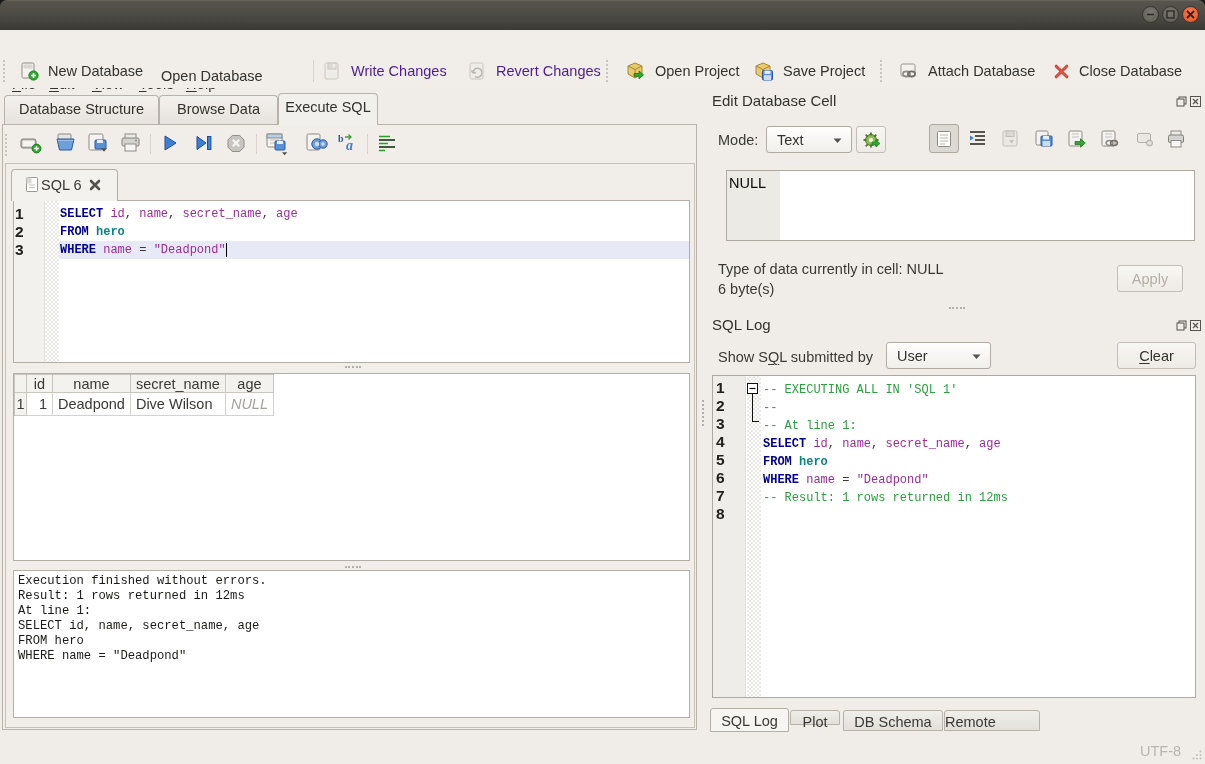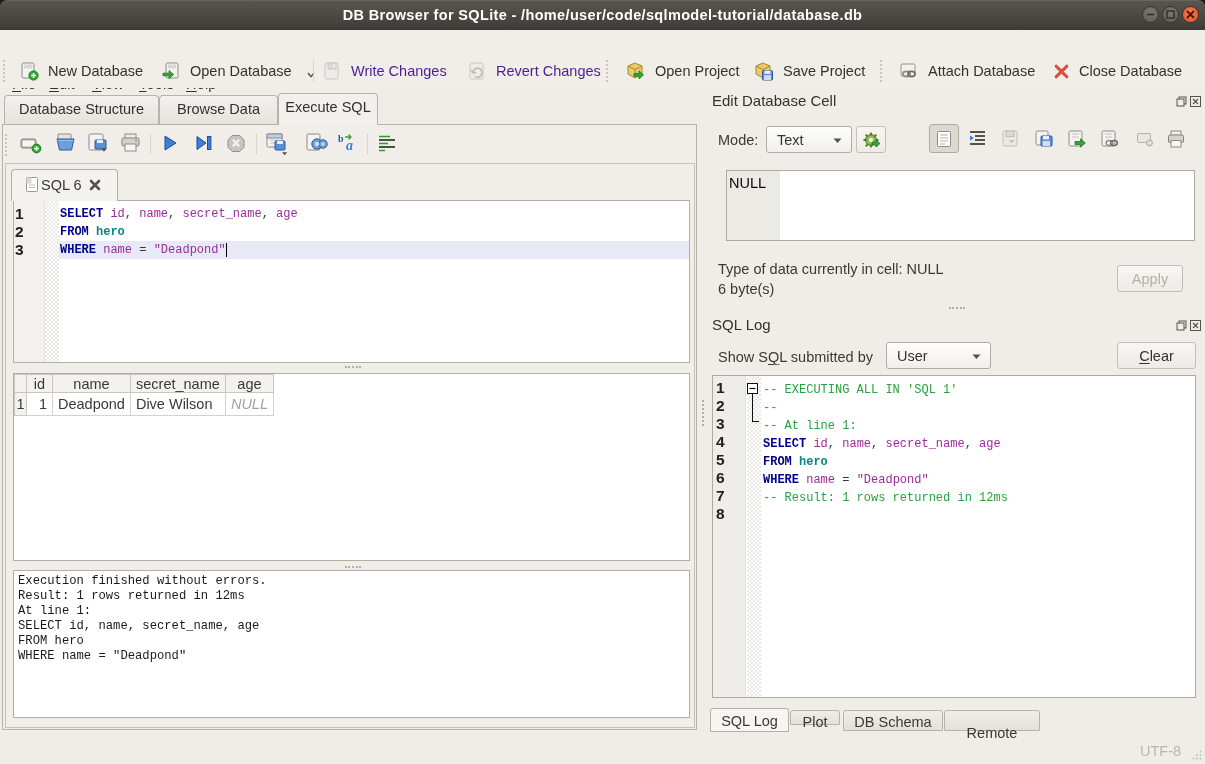--- a/index.html
+++ b/index.html
@@ -45,21 +45,20 @@
 .dock-title { font-size:15px; color:#33322e; }
 .combo { position:absolute; background:linear-gradient(#fefefd,#f1efeb); border:1px solid #b0aca4; border-radius:3px; font-size:14.5px; color:#33322e; }
 .btn { position:absolute; background:linear-gradient(#f8f6f3,#eeebe6); border:1px solid #c3bfb8; border-radius:3px; text-align:center; font-size:14.5px; }
 .mono { font-family:"Liberation Mono",monospace; }
 </style>
 </head>
 <body>
 <div id="app">
   <div class="abs" style="left:0;top:0;width:1205px;height:10px;background:#1a1a18;"></div>
   <div id="titlebar" class="abs"></div>
-  <div id="title-text" class="abs">DB Browser for SQLite - /home/user/code/sqlmodel-tutorial/database.db</div>
   <div id="btn-min" class="abs winbtn"><svg width="15" height="15" viewBox="0 0 15 15">
         <line x1="4" y1="7.5" x2="11" y2="7.5" stroke="#2e2d29" stroke-width="1.6"></line>
       </svg></div>
   <div id="btn-max" class="abs winbtn"><svg width="15" height="15" viewBox="0 0 15 15">
         <rect x="4" y="4" width="7" height="7" fill="none" stroke="#2e2d29" stroke-width="1.4"></rect>
       </svg></div>
   <div id="btn-close" class="abs winbtn"><svg width="15" height="15" viewBox="0 0 15 15">
         <path d="M4 4 L11 11 M11 4 L4 11" stroke="#3a2013" stroke-width="1.8"></path>
       </svg></div>
   <div id="menubar" class="abs">
@@ -73,21 +72,21 @@
     <div class="vdots" style="left:3px; top:6px; height:22px;"></div>
     <div class="tbtn" style="left:19px;">
       <svg width="20" height="20" viewBox="0 0 20 20">
           <rect x="3" y="2" width="12" height="15" rx="1.5" fill="#f4f3f1" stroke="#8d8b85"></rect>
           <rect x="4.5" y="3.5" width="9" height="4" rx="1" fill="#d9d7d2"></rect>
           <circle cx="14.5" cy="14.5" r="4.6" fill="#2fa92f" stroke="#1d7c1d"></circle>
           <path d="M14.5 12 v5 M12 14.5 h5" stroke="#fff" stroke-width="1.6"></path>
         </svg>
       <span>New Database</span>
       </div>
-    <div class="tbtn" style="left:161px;">
+    <div class="tbtn" style="left:161px;flex-direction:column;">
       <svg width="20" height="20" viewBox="0 0 20 20">
           <rect x="5" y="2" width="12" height="15" rx="1.5" fill="#f4f3f1" stroke="#8d8b85"></rect>
           <rect x="6.5" y="3.5" width="9" height="4" rx="1" fill="#d9d7d2"></rect>
           <path d="M2 12.2 h6 v-2.7 l4.6 4 -4.6 4 v-2.7 h-6 z" fill="#2fa92f" stroke="#1d7c1d" stroke-width="0.8"></path>
         </svg>
       <span>Open Database</span>
       <svg width="8" height="6" viewBox="0 0 8 6" style="margin-left:6px; margin-top:8px;">
           <path d="M1 1 L4 4.6 L7 1" fill="none" stroke="#56544e" stroke-width="1.4"></path>
         </svg>
       </div>
@@ -385,21 +384,21 @@
       <div class="codeline cmt" style="left:50px; top:41px;">-- At line 1:</div>
       <div class="codeline" style="left:50px; top:59px;"><span class="kw">SELECT</span> <span class="idf">id</span>, <span class="idf">name</span>, <span class="idf">secret_name</span>, <span class="idf">age</span></div>
       <div class="codeline" style="left:50px; top:77px;"><span class="kw">FROM</span> <span class="tbl">hero</span></div>
       <div class="codeline" style="left:50px; top:95px;"><span class="kw">WHERE</span> <span class="idf">name</span> = <span class="str">"Deadpond"</span></div>
       <div class="codeline cmt" style="left:50px; top:113px;">-- Result: 1 rows returned in 12ms</div>
     </div>
 
     <div class="abs" style="left:710px; top:708px; width:79px; height:24px; background:#f7f5f2; border:1px solid #b3afa7; border-radius:3px 3px 0 0; text-align:center; padding-top:4px; font-size:14.5px; z-index:2;">SQL Log</div>
     <div class="abs" style="left:790px; top:710px; width:50px; height:15px; background:linear-gradient(#f0eeea,#e3e0da); border:1px solid #b7b3ab; border-radius:3px 3px 0 0; text-align:center; padding-top:3px; font-size:14.5px;">Plot</div>
     <div class="abs" style="left:843px; top:710px; width:100px; height:21px; background:linear-gradient(#f0eeea,#e3e0da); border:1px solid #b7b3ab; border-radius:3px 3px 0 0; text-align:center; padding-top:3px; font-size:14.5px;">DB Schema</div>
-    <div class="abs" style="left:944px; top:710px; width:96px; height:21px; background:linear-gradient(#f0eeea,#e3e0da); border:1px solid #b7b3ab; border-radius:3px 3px 0 0; text-align:center; padding-top:14px; font-size:14.5px;">Remote</div>
+    <div class="abs" style="left:944px; top:710px; width:96px; height:21px; background:linear-gradient(#f0eeea,#e3e0da); border:1px solid #b7b3ab; border-radius:3px 3px 0 0; padding-top:3px; font-size:14.5px;">Remote</div>
   </div>
   <div id="statusbar">
     <div class="abs" style="left:1140px; top:743px; font-size:14.5px; color:#b9b5ae;">UTF-8</div>
     <svg class="abs" style="left:1192px; top:750px;" width="10" height="10" viewBox="0 0 10 10">
         <g fill="#c3bfb8">
           <circle cx="8.5" cy="1.5" r="1"></circle>
           <circle cx="8.5" cy="5" r="1"></circle>
           <circle cx="8.5" cy="8.5" r="1"></circle>
           <circle cx="5" cy="5" r="1"></circle>
           <circle cx="5" cy="8.5" r="1"></circle>

